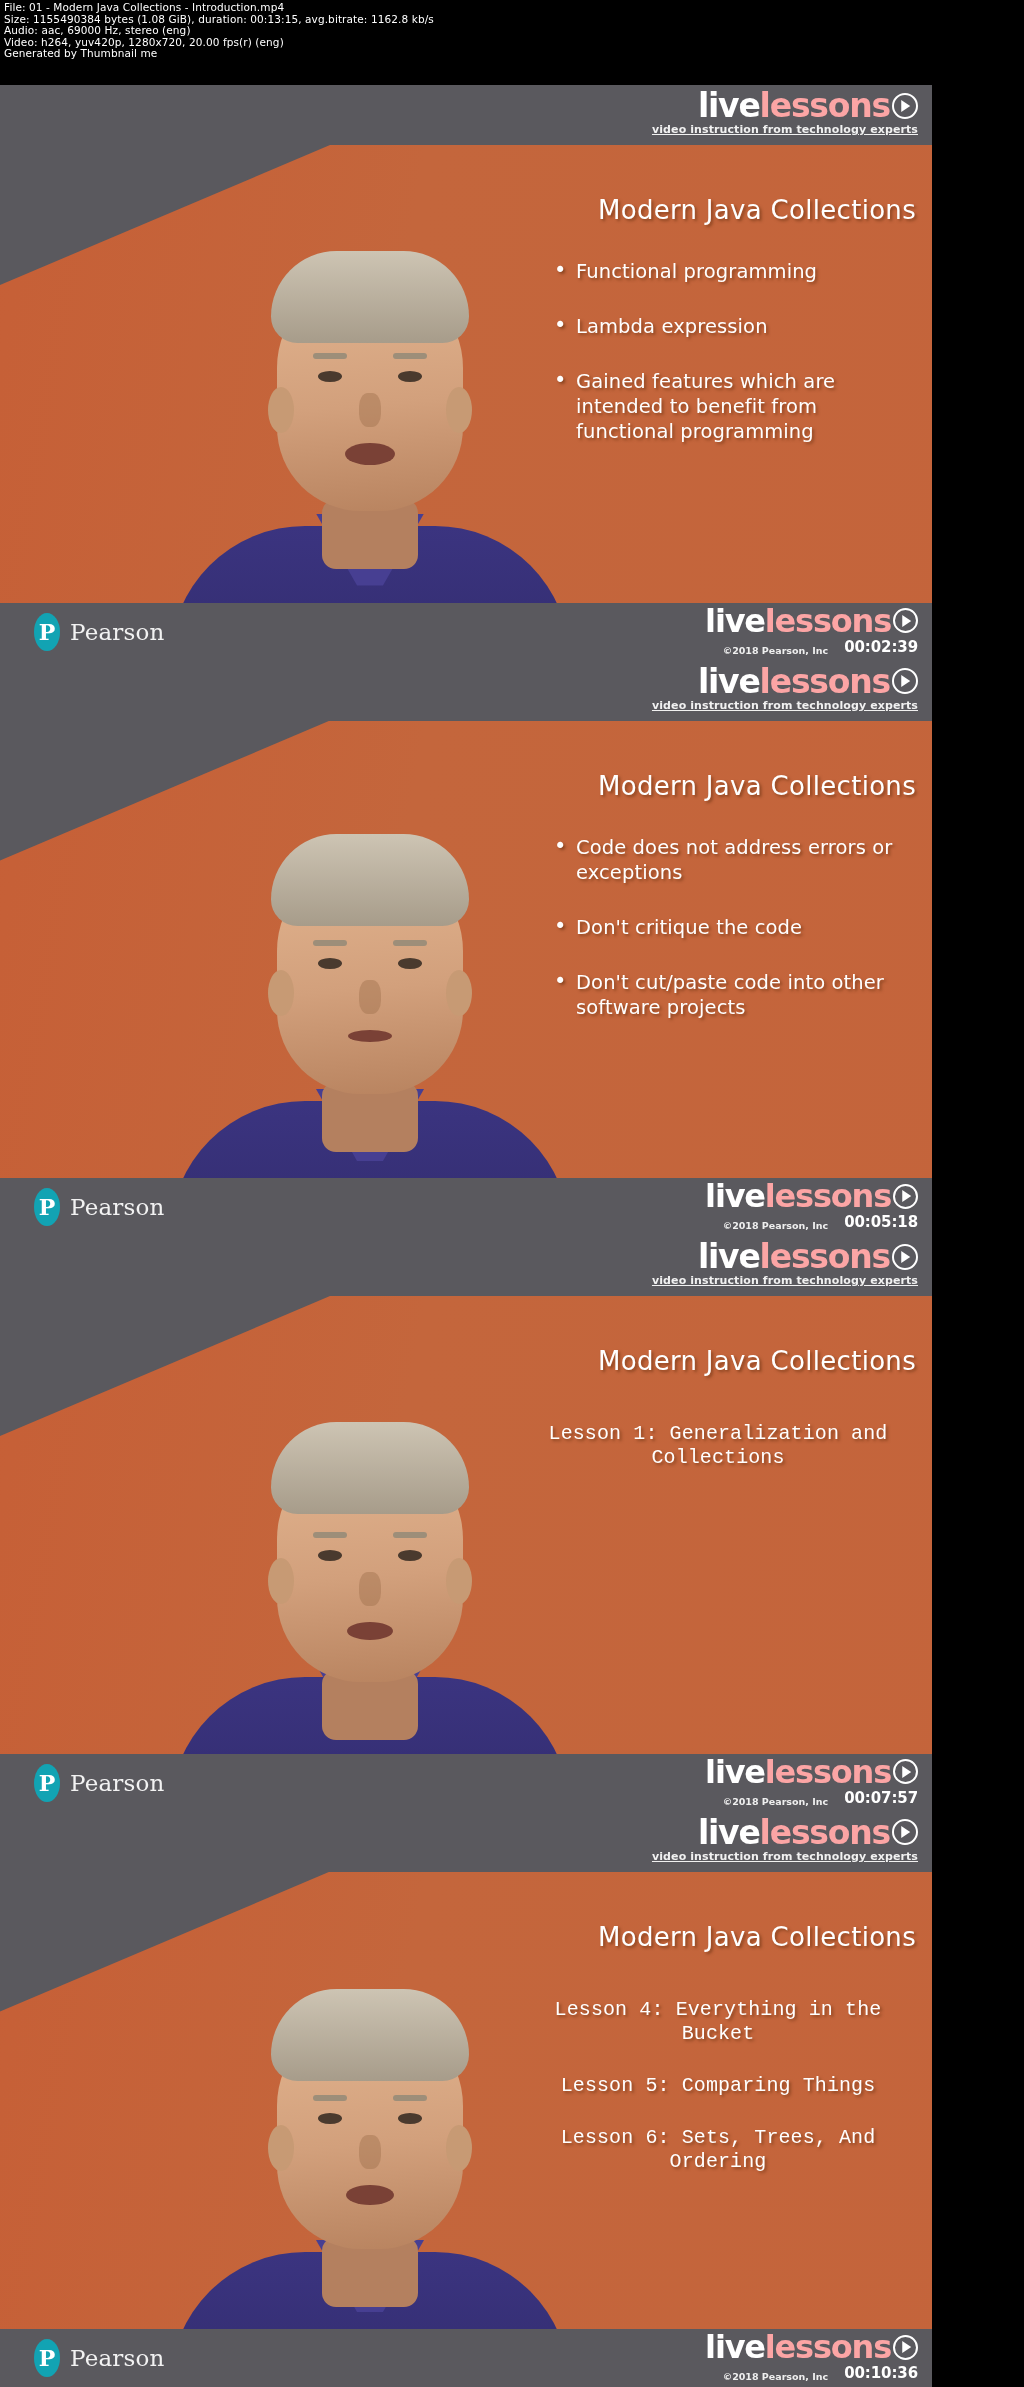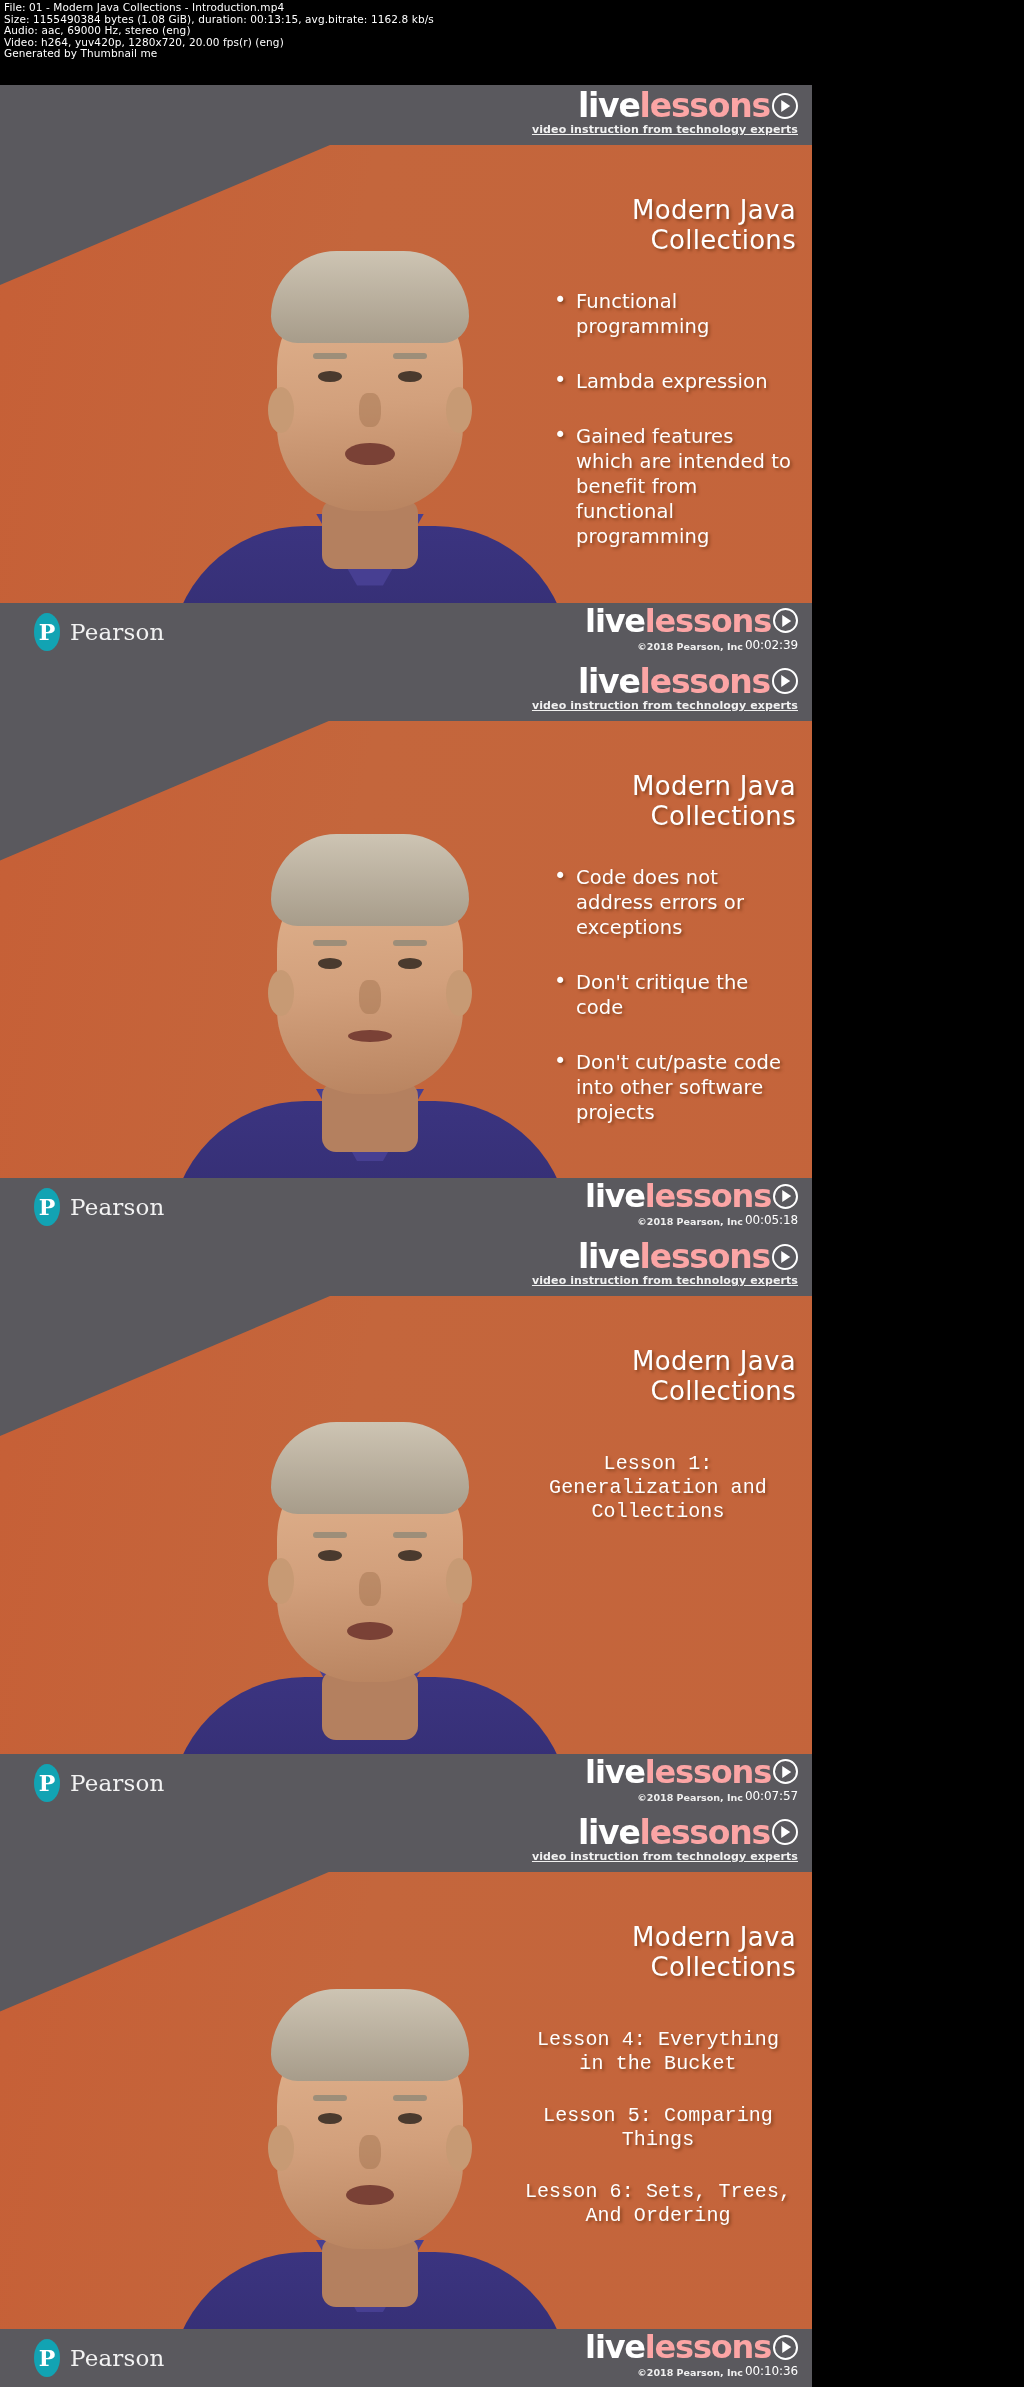--- a/index.html
+++ b/index.html
@@ -20,21 +20,21 @@
     letter-spacing:0.1px;
     height:85px;
   }
   #info-header div { white-space:nowrap; }
 
   
   #frames { display:flex; flex-direction:column; }
 
   .frame {
     position:relative;
-    width:812px;
+    width:932px;
     height:575.5px;
     overflow:hidden;
     background:#000;
   }
 
   
   .top-banner {
     position:absolute; left:0; top:0; width:100%; height:60px;
     background:#5a595e;
     z-index:5;
@@ -251,35 +251,35 @@
   }
   .ll-logo-bottom {
     position:absolute; right:14px; top:2px;
     text-align:right;
   }
   .ll-logo-bottom .ll-word { font-size:32px; }
   .ll-logo-bottom .ll-play { width:25px; height:25px; }
   .ll-logo-bottom .ll-play::after { border-left-width:9px; border-top-width:6px; border-bottom-width:6px; }
   .copyline {
     display:flex; align-items:flex-end; justify-content:flex-end;
-    gap:2px;
+    gap:16px;
     margin-top:1px;
   }
   .copyright {
     font-family:"DejaVu Sans", sans-serif;
     font-size:9.5px;
     color:#efefef;
     font-weight:700;
     white-space:nowrap;
   }
   .timestamp {
     font-family:"DejaVu Sans", sans-serif;
-    font-size:12px;
+    font-size:15px;
     color:#ffffff;
-    font-weight:400;
+    font-weight:700;
     white-space:nowrap;
     letter-spacing:-0.1px;
   }
 </style>
 </head>
 <body>
 
 <div id="info-header">
   <div>File: 01 - Modern Java Collections - Introduction.mp4</div>
   <div>Size: 1155490384 bytes (1.08 GiB), duration: 00:13:15, avg.bitrate: 1162.8 kb/s</div>

